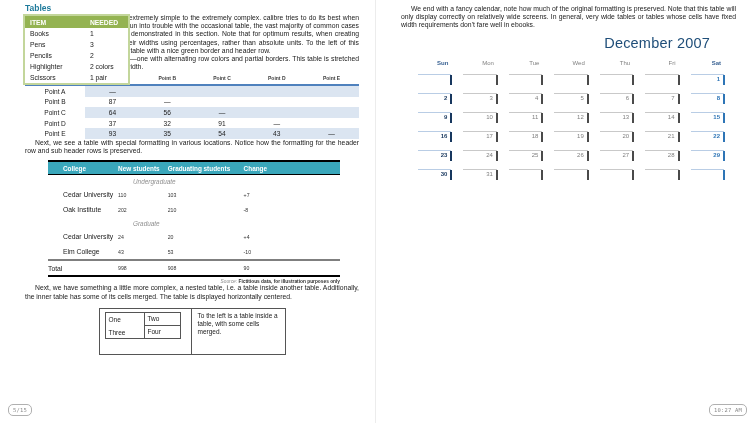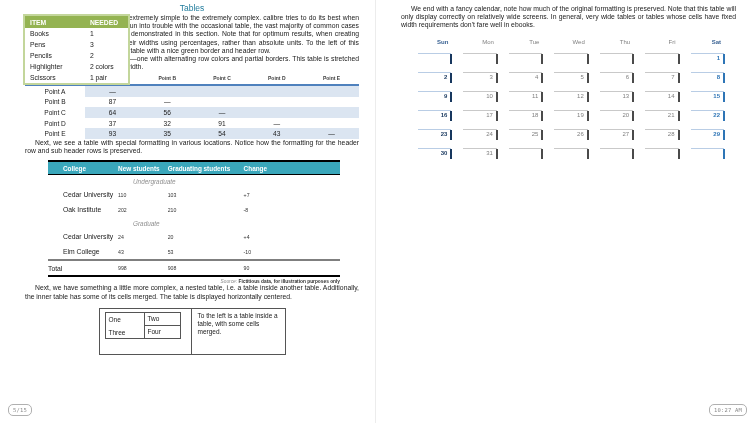--- a/index.html
+++ b/index.html
@@ -8,22 +8,22 @@
     font-family:"Liberation Sans", sans-serif; color:#1a1a1a;
     -webkit-font-smoothing:antialiased;
   }
   .viewer { display:flex; width:752px; height:423px; position:relative; }
   .page { width:376px; height:423px; position:relative; box-sizing:border-box; }
   .page-left { border-right:1px solid #ececec; }
   .page-inner { position:relative; box-sizing:border-box; width:100%; height:100%;
                 padding:0 16px 0 25px; }
 
   
-  .section-heading { margin:0; padding-top:3px; height:11px; text-align:center;
-    font-size:8.5px; font-weight:normal; color:var(--c-heading,#1f7b9c); }
+  .section-heading { margin:0; padding-top:3px; height:11px; text-align:left;
+    font-size:8.5px; font-weight:bold; color:var(--c-heading,#1f7b9c); }
 
   table.item-table { position:absolute; left:23px; top:14px; width:107px;
     border-collapse:collapse; border:2px solid var(--c-item-border,#c3d69b);
     font-size:6.8px; background:#fff; }
   table.item-table th { background:var(--c-item-green,#94b352); color:#fff;
     font-weight:bold; text-align:left; padding:2.5px 5px; font-size:6.8px; }
   table.item-table td { padding:2px 5px; }
 
   p.body-text { margin:0; font-size:6.8px; line-height:8.2px; text-align:justify; }
   .intro { margin:2px 0 0 135px; }
@@ -282,20 +282,21 @@
 
     </div>
     <div class="badge page-indicator">5/15</div>
   </div>
 
   <div class="page page-right">
     <div class="page-inner">
 
       <p class="body-text right-intro">We end with a fancy calendar, note how much of the original formatting is preserved. Note that this table will only display correctly on relatively wide screens. In general, very wide tables or tables whose cells have fixed width requirements don't fare well in ebooks.</p>
 
+      <h2 class="cal-title">December 2007</h2>
 
       <table class="calendar">
         <thead>
             <tr id="calendar-head">
               <th class="wknd">Sun</th>
               <th>Mon</th>
               <th>Tue</th>
               <th>Wed</th>
               <th>Thu</th>
               <th>Fri</th>

